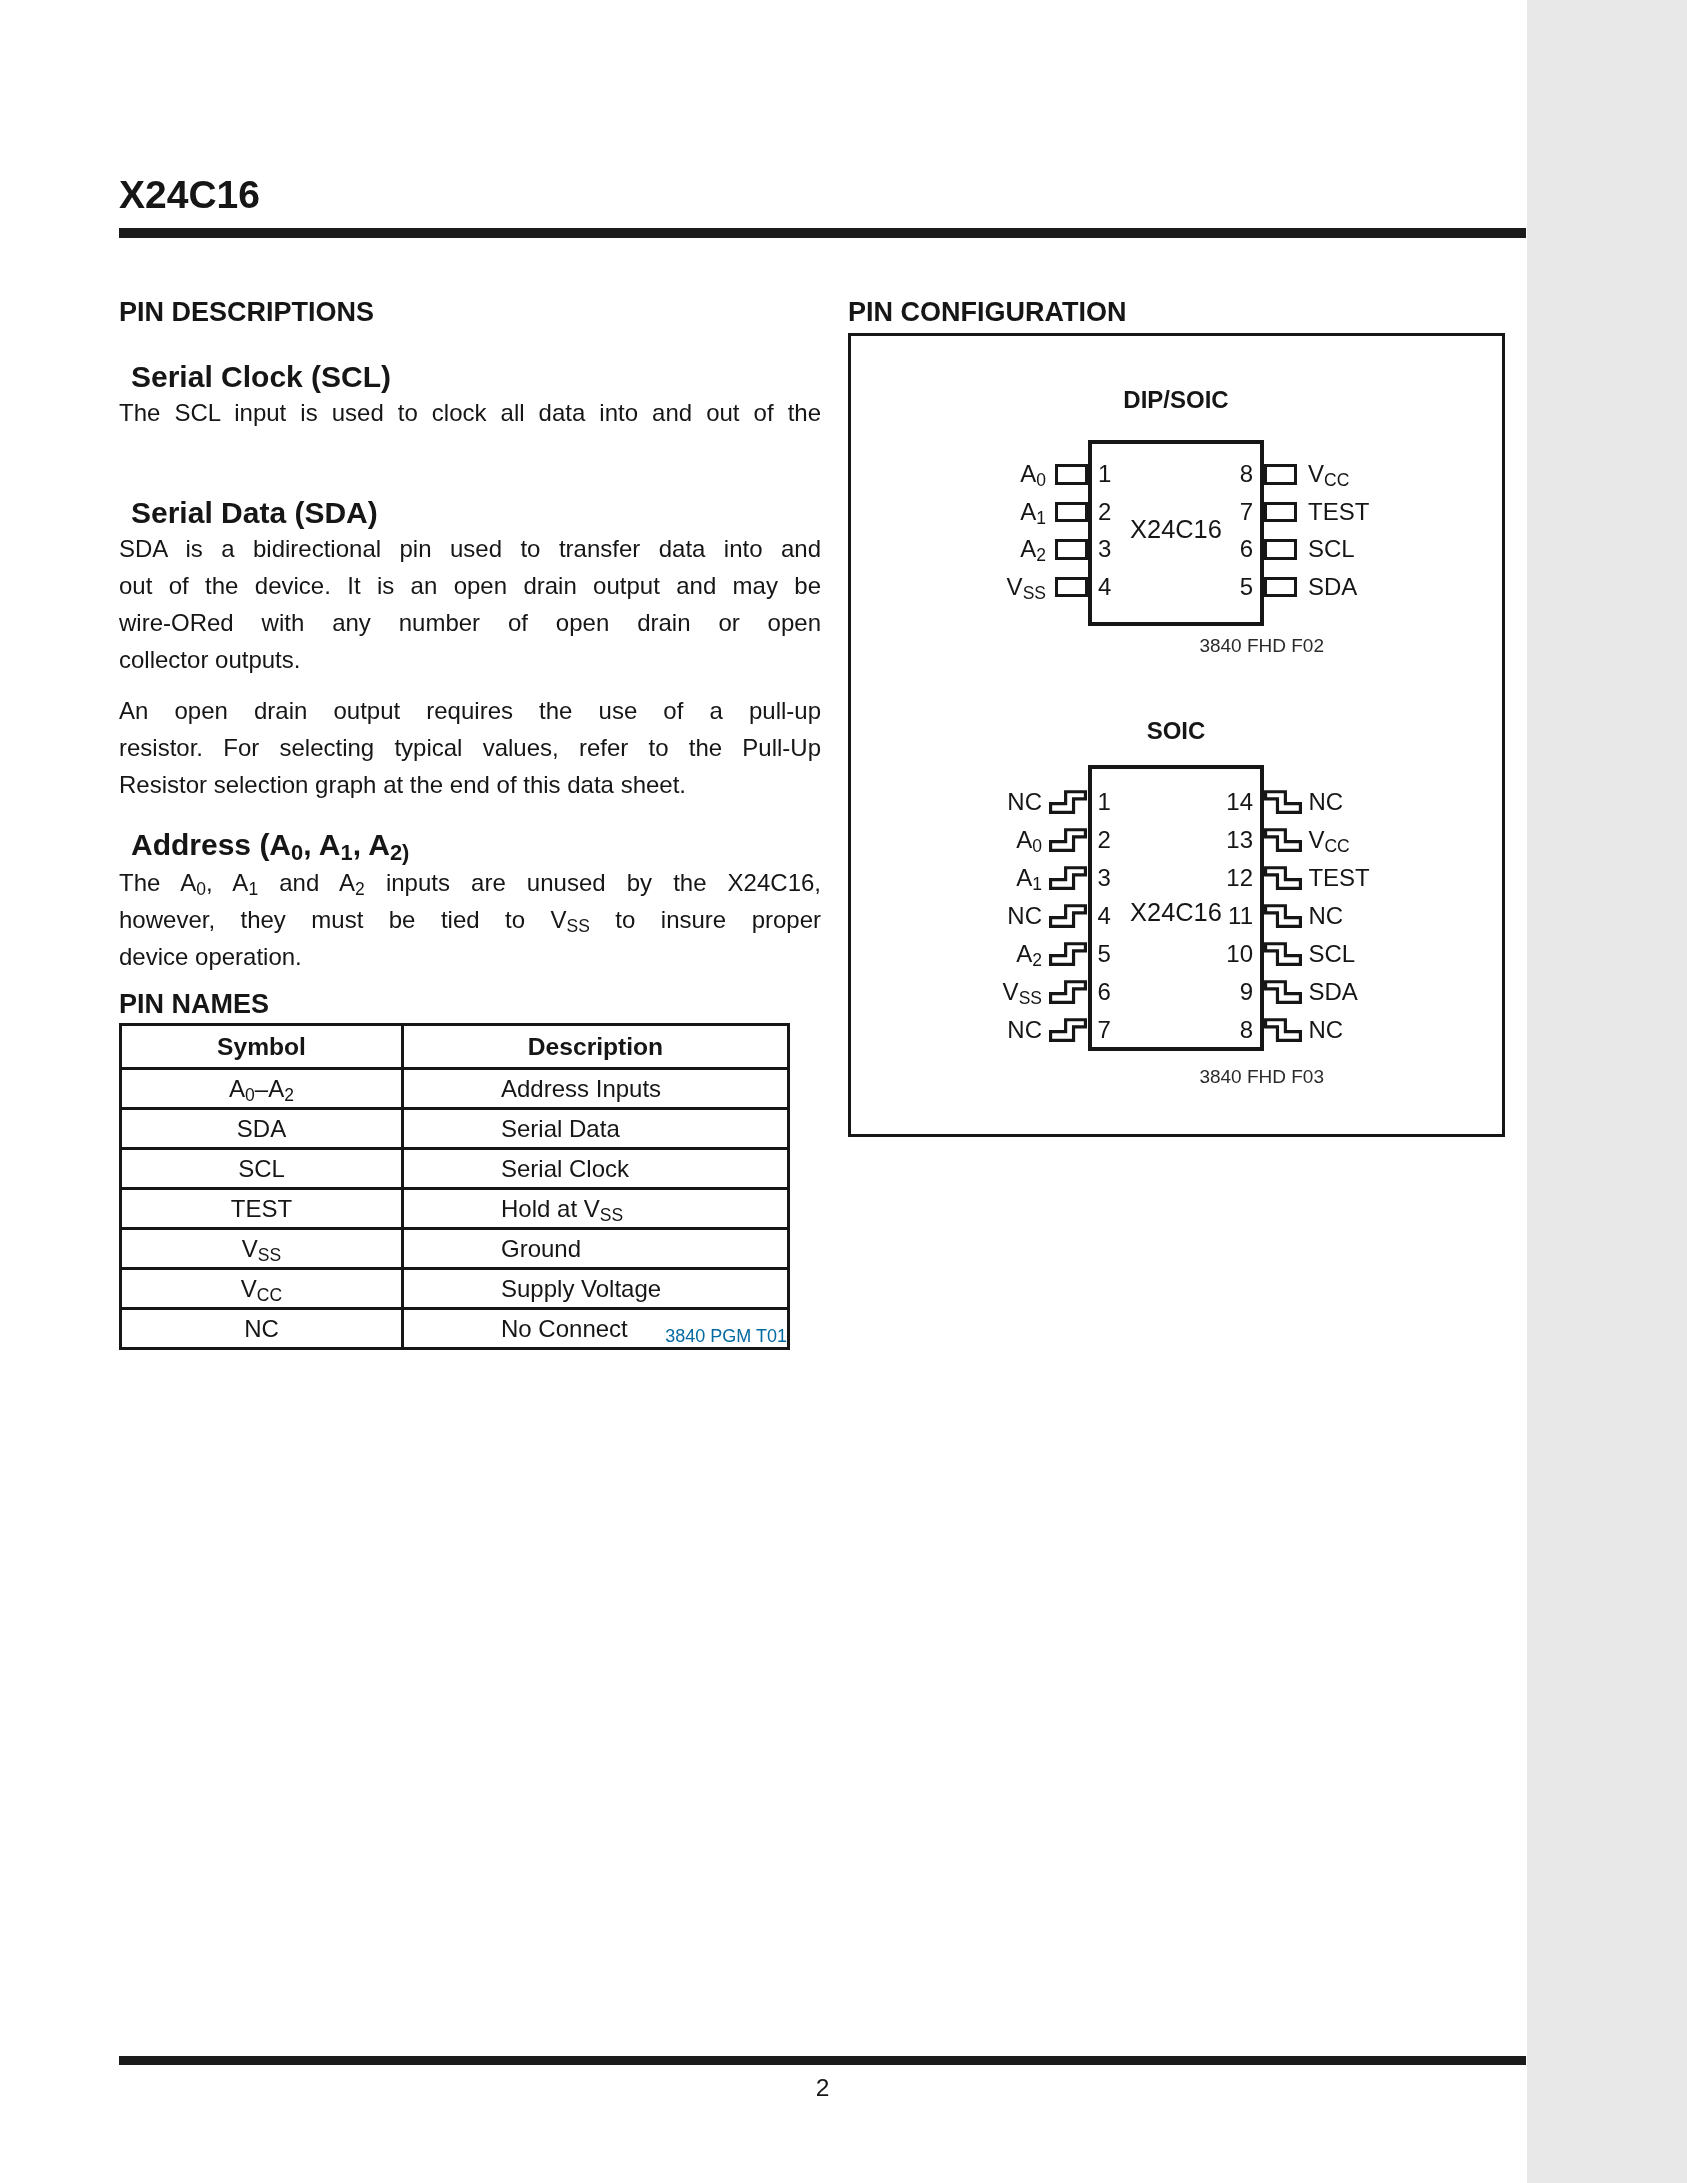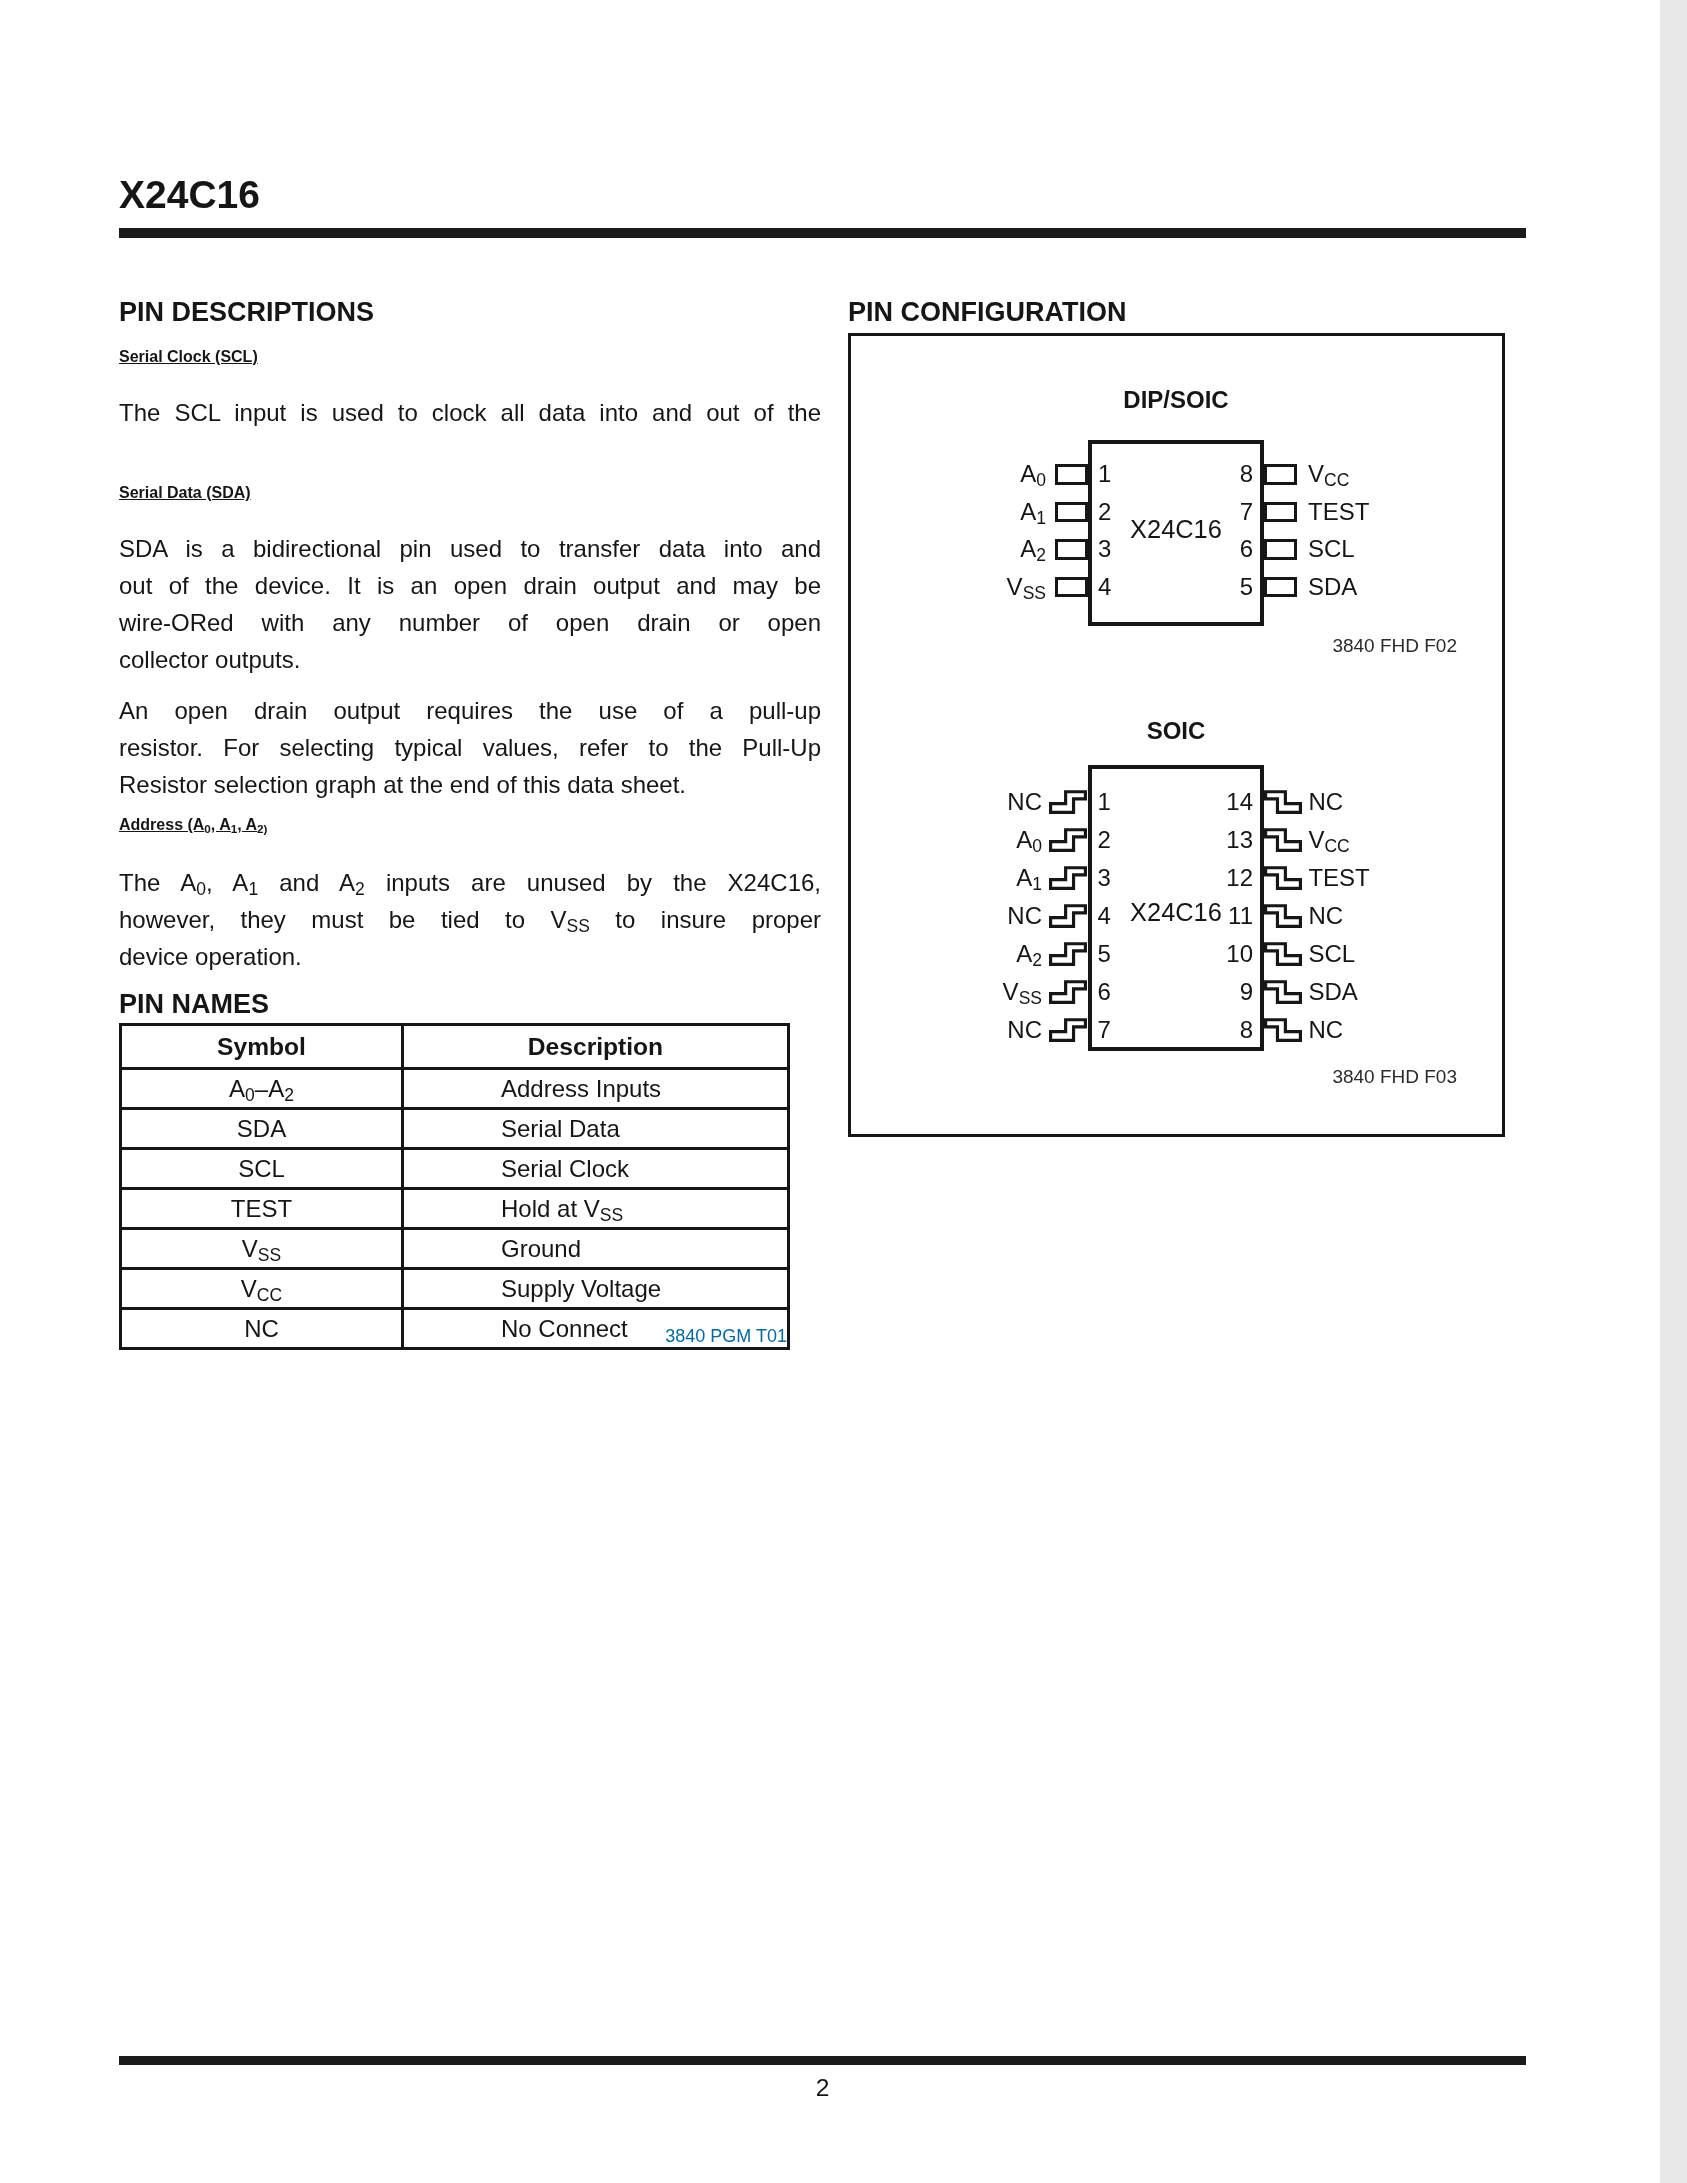--- a/index.html
+++ b/index.html
@@ -1,18 +1,18 @@
 <!DOCTYPE html>
 <html style="font-size:12.7px"><head>
 <meta charset="utf-8">
 <style>
   html,body{margin:0;padding:0;background:#e8e8e8;}
   .page{
     position:relative;
-    width:1660px;
+    width:1527px;
     height:2183px;
     background:#ffffff;
     font-family:"Liberation Sans","DejaVu Sans",sans-serif;
     color:#161616;
     overflow:hidden;
   }
   .abs{position:absolute;}
 
   .doc-title{
     left:119px; top:173px;
@@ -20,21 +20,21 @@
     margin:0;
   }
   .rule{background:#1b1b1b;}
   .head-rule{left:119px; top:228px; width:1407px; height:10.3px;}
   .foot-rule{left:119px; top:2056px; width:1407px; height:8.7px;}
 
   .h2{
     font-size:27px; font-weight:bold; margin:0;
   }
   .h3{
-    font-size:16px; font-weight:bold; margin:0;text-decoration:underline;
+    font-size:30px; font-weight:bold; margin:12px;
   }
   .left-h2{left:119px; top:297px;}
   .right-h2{left:848px; top:297px;}
 
   .body-text{
     left:119px; width:702px;
     font-size:24px; line-height:37px;
     margin:0;
   }
   .jline{

